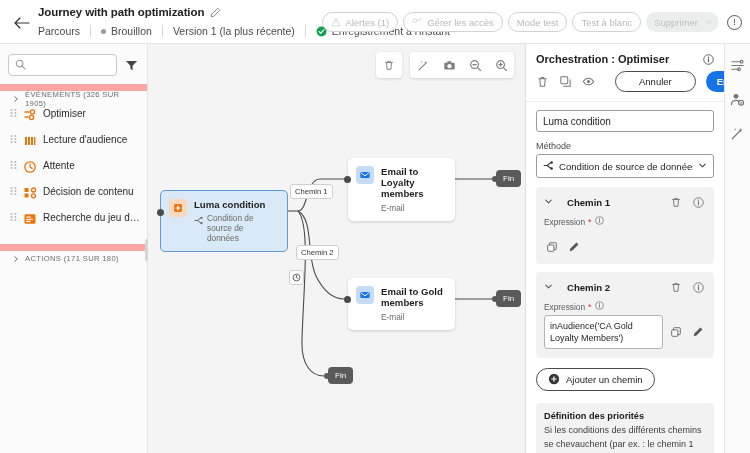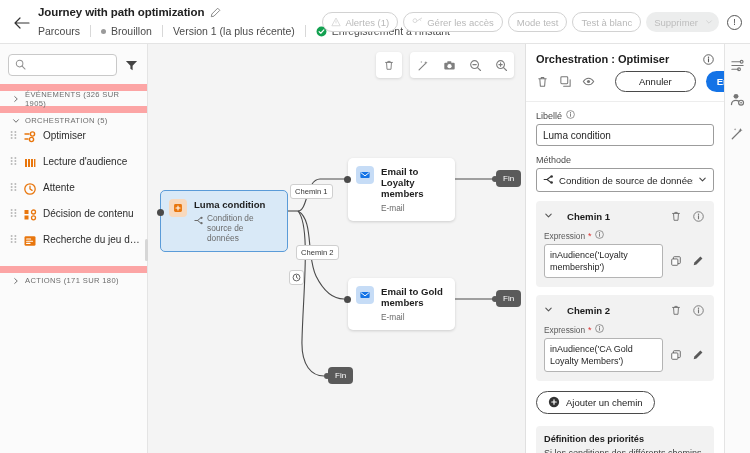--- a/index.html
+++ b/index.html
@@ -214,28 +214,20 @@
 
     <div class="sect-head">
       <span class="chev">
         <svg width="8" height="8" viewBox="0 0 10 10">
             <path d="M3.4 2 L6.6 5 L3.4 8" stroke="#6c6c6c" stroke-width="1.2" fill="none" stroke-linecap="round" stroke-linejoin="round"></path>
           </svg>
       </span>
       <span>ÉVÉNEMENTS (326 SUR 1905)</span>
     </div>
 
-    <div class="sect-head">
-      <span class="chev">
-        <svg width="8" height="8" viewBox="0 0 10 10">
-            <path d="M2 3.4 L5 6.6 L8 3.4" stroke="#6c6c6c" stroke-width="1.2" fill="none" stroke-linecap="round" stroke-linejoin="round"></path>
-          </svg>
-      </span>
-      <span>ORCHESTRATION (5)</span>
-    </div>
 
     <div class="item-list">
       <div class="pitem">
         <span class="drag-dots">
           <svg width="7" height="10" viewBox="0 0 7 10">
               <circle cx="1.6" cy="2" r="1" fill="#777"></circle>
               <circle cx="5.4" cy="2" r="1" fill="#777"></circle>
               <circle cx="1.6" cy="5" r="1" fill="#777"></circle>
               <circle cx="5.4" cy="5" r="1" fill="#777"></circle>
               <circle cx="1.6" cy="8" r="1" fill="#777"></circle>
@@ -497,30 +489,20 @@
             <path d="M1.4 7S3.6 3.4 7 3.4 12.6 7 12.6 7 10.4 10.6 7 10.6 1.4 7 1.4 7z" fill="none" stroke="#555" stroke-width="1.1"></path>
             <circle cx="7" cy="7" r="1.7" fill="#555"></circle>
           </svg>
       </span>
       <span class="spacer"></span>
       <button class="btn-cancel">Annuler</button>
       <button class="btn-save">Enregistrer</button>
     </div>
 
     <div class="rp-body">
-      <div class="fld-label">
-        <span>Libellé</span>
-        <span>
-          <svg width="9" height="9" viewBox="0 0 12 12">
-              <circle cx="6" cy="6" r="5.2" fill="none" stroke="#777" stroke-width="1"></circle>
-              <path d="M6 5.2v3.2" stroke="#777" stroke-width="1.2" stroke-linecap="round"></path>
-              <circle cx="6" cy="3.5" r=".75" fill="#777"></circle>
-            </svg>
-        </span>
-      </div>
       <input class="txtinput" type="text" value="Luma condition" style="">
 
       <div class="gap8"></div>
       <div class="fld-label">
         <span>Méthode</span>
       </div>
       <div class="selectbox">
         <span>
           <svg width="11" height="11" viewBox="0 0 12 12">
               <path d="M1.2 6h3.2M4.4 6L8.4 3M4.4 6l4 3" stroke="#333" stroke-width="1.1" fill="none" stroke-linecap="round"></path>
@@ -565,21 +547,20 @@
           <span class="req">*</span>
           <span>
             <svg width="9" height="9" viewBox="0 0 12 12">
                 <circle cx="6" cy="6" r="5.2" fill="none" stroke="#777" stroke-width="1"></circle>
                 <path d="M6 5.2v3.2" stroke="#777" stroke-width="1.2" stroke-linecap="round"></path>
                 <circle cx="6" cy="3.5" r=".75" fill="#777"></circle>
               </svg>
           </span>
         </div>
         <div class="expr-row">
-          <div class="expr-box">inAudience('Loyalty membership')</div>
           <div class="expr-tools">
             <span class="iconbtn">
               <svg width="12" height="12" viewBox="0 0 14 14">
                   <rect x="4" y="2" width="8" height="8" rx="1" fill="none" stroke="#444" stroke-width="1.1"></rect>
                   <rect x="2" y="4.6" width="7.2" height="7.4" rx="1" fill="#fff" stroke="#444" stroke-width="1.1"></rect>
                 </svg>
             </span>
             <span class="iconbtn">
               <svg width="12" height="12" viewBox="0 0 14 14">
                   <path d="M9.8 1.8l2.4 2.4-7 7-3.2.8.8-3.2z" fill="#333"></path>

